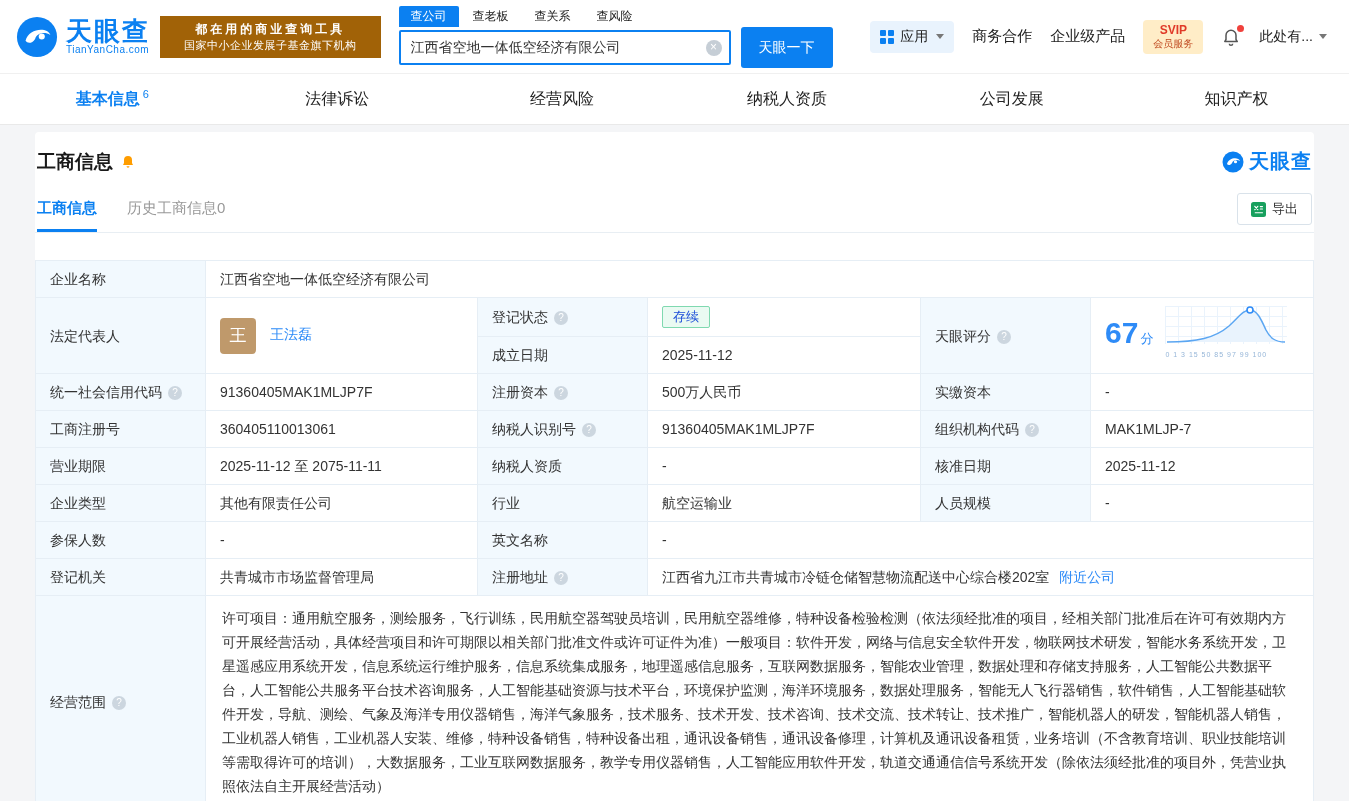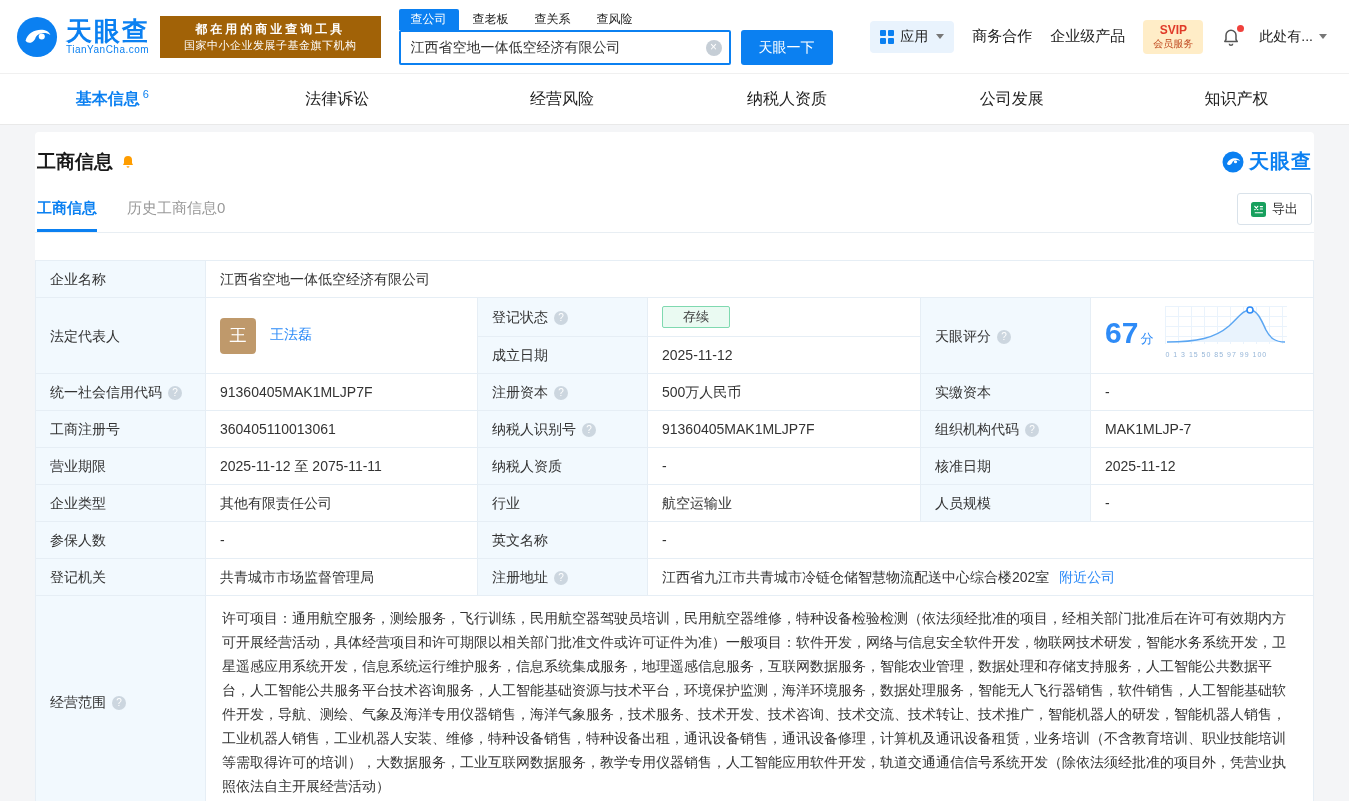--- a/index.html
+++ b/index.html
@@ -15,21 +15,21 @@
   .promo-l1 { font-size:12px; letter-spacing:3px; font-weight:bold; }
   .promo-l2 { font-size:11px; letter-spacing:.5px; }
   .search-block { margin-left:18px; }
   .search-tabs { display:flex; align-items:flex-end; gap:2px; height:22px; }
   .stab { font-size:12px; color:#222; padding:2px 12px; cursor:pointer; }
   .stab.active { background:#0b80f1; color:#fff; border-radius:2px 2px 0 0; }
   .search-row { display:flex; align-items:center; }
   .search-input-wrap { position:relative; }
   .search-input-wrap input { width:332px; height:35px; border:2px solid #0b80f1; border-radius:2px; padding:0 32px 0 10px; font-size:14px; color:#333; outline:none; font-family:inherit; }
   .clear-icon { position:absolute; right:9px; top:50%; transform:translateY(-50%); width:16px; height:16px; border-radius:50%; background:#c6ced6; color:#fff; font-size:12px; line-height:15px; text-align:center; cursor:pointer; }
-  .search-btn { margin-left:10px; height:35px; padding:0 18px; background:#0b80f1; color:#fff; border:none; border-radius:3px; font-size:14px; cursor:pointer; font-family:inherit; }
+  .search-btn { margin-left:10px; height:41px; padding:0 18px; background:#0b80f1; color:#fff; border:none; border-radius:3px; font-size:14px; cursor:pointer; font-family:inherit; }
   .top-menu { margin-left:auto; display:flex; align-items:center; gap:18px; }
   .apps-btn { display:flex; align-items:center; gap:6px; background:#e9f3fd; border-radius:4px; padding:7px 10px; cursor:pointer; font-size:14px; color:#222; }
   .grid-icon { display:inline-grid; grid-template-columns:6px 6px; gap:2px; }
   .grid-icon i { width:6px; height:6px; background:#0b80f1; border-radius:1px; }
   .caret { display:inline-block; width:0; height:0; border-left:4px solid transparent; border-right:4px solid transparent; border-top:5px solid #777; margin-left:2px; }
   .menu-link { font-size:15px; color:#222; cursor:pointer; }
   .svip { background:#ffedc7; border-radius:4px; padding:3px 10px; text-align:center; line-height:14px; cursor:pointer; }
   .svip-l1 { color:#e03a28; font-size:12px; font-weight:bold; }
   .svip-l2 { color:#c04a21; font-size:10px; }
   .bell-wrap { position:relative; cursor:pointer; display:flex; }
@@ -60,21 +60,21 @@
 
   
   table.info { width:100%; border-collapse:collapse; margin-top:27px; table-layout:fixed; }
   .info td { border:1px solid #e6eef5; padding:8px 14px; font-size:14px; color:#333; line-height:20px; vertical-align:middle; word-break:break-all; }
   .info td.lbl { background:#f2f9fe; color:#333; }
   .q-icon { display:inline-block; width:14px; height:14px; border-radius:50%; background:#ccd6df; color:#fff; font-size:10px; line-height:14px; text-align:center; margin-left:6px; cursor:pointer; vertical-align:1px; }
   .rep-cell { }
   .avatar { display:inline-block; width:36px; height:36px; background:#bf996b; border-radius:4px; color:#fff; font-size:17px; line-height:36px; text-align:center; vertical-align:middle; cursor:pointer; }
   a.link { color:#2e8bf7; text-decoration:none; cursor:pointer; margin-left:10px; }
   a.near-link { color:#2e8bf7; text-decoration:none; cursor:pointer; margin-left:6px; }
-  .status-badge { display:inline-block; background:#eafaf2; border:1px solid #7fd9b0; color:#404040; font-size:13px; line-height:18px; padding:1px 20px; border-radius:2px; }
+  .status-badge { display:inline-block; background:#eafaf2; border:1px solid #7fd9b0; color:#1d4ed8; font-size:13px; line-height:18px; padding:1px 10px; border-radius:2px; }
   .score-cell { }
   .score-flex { display:flex; align-items:center; gap:12px; }
   .score-num { color:#2e8bf7; font-weight:bold; font-size:30px; white-space:nowrap; }
   .score-unit { font-size:13px; font-weight:normal; margin-left:2px; }
   .score-chart { width:122px; }
   .score-chart svg { display:block; background-image:linear-gradient(#eaf3fc 1px,transparent 1px),linear-gradient(90deg,#eaf3fc 1px,transparent 1px); background-size:13px 10px; }
   .axis { font-size:7px; color:#96b6d8; letter-spacing:1px; white-space:nowrap; margin-top:1px; }
   td.scope { line-height:24px; padding:10px 16px; }
 </style>
 </head>

